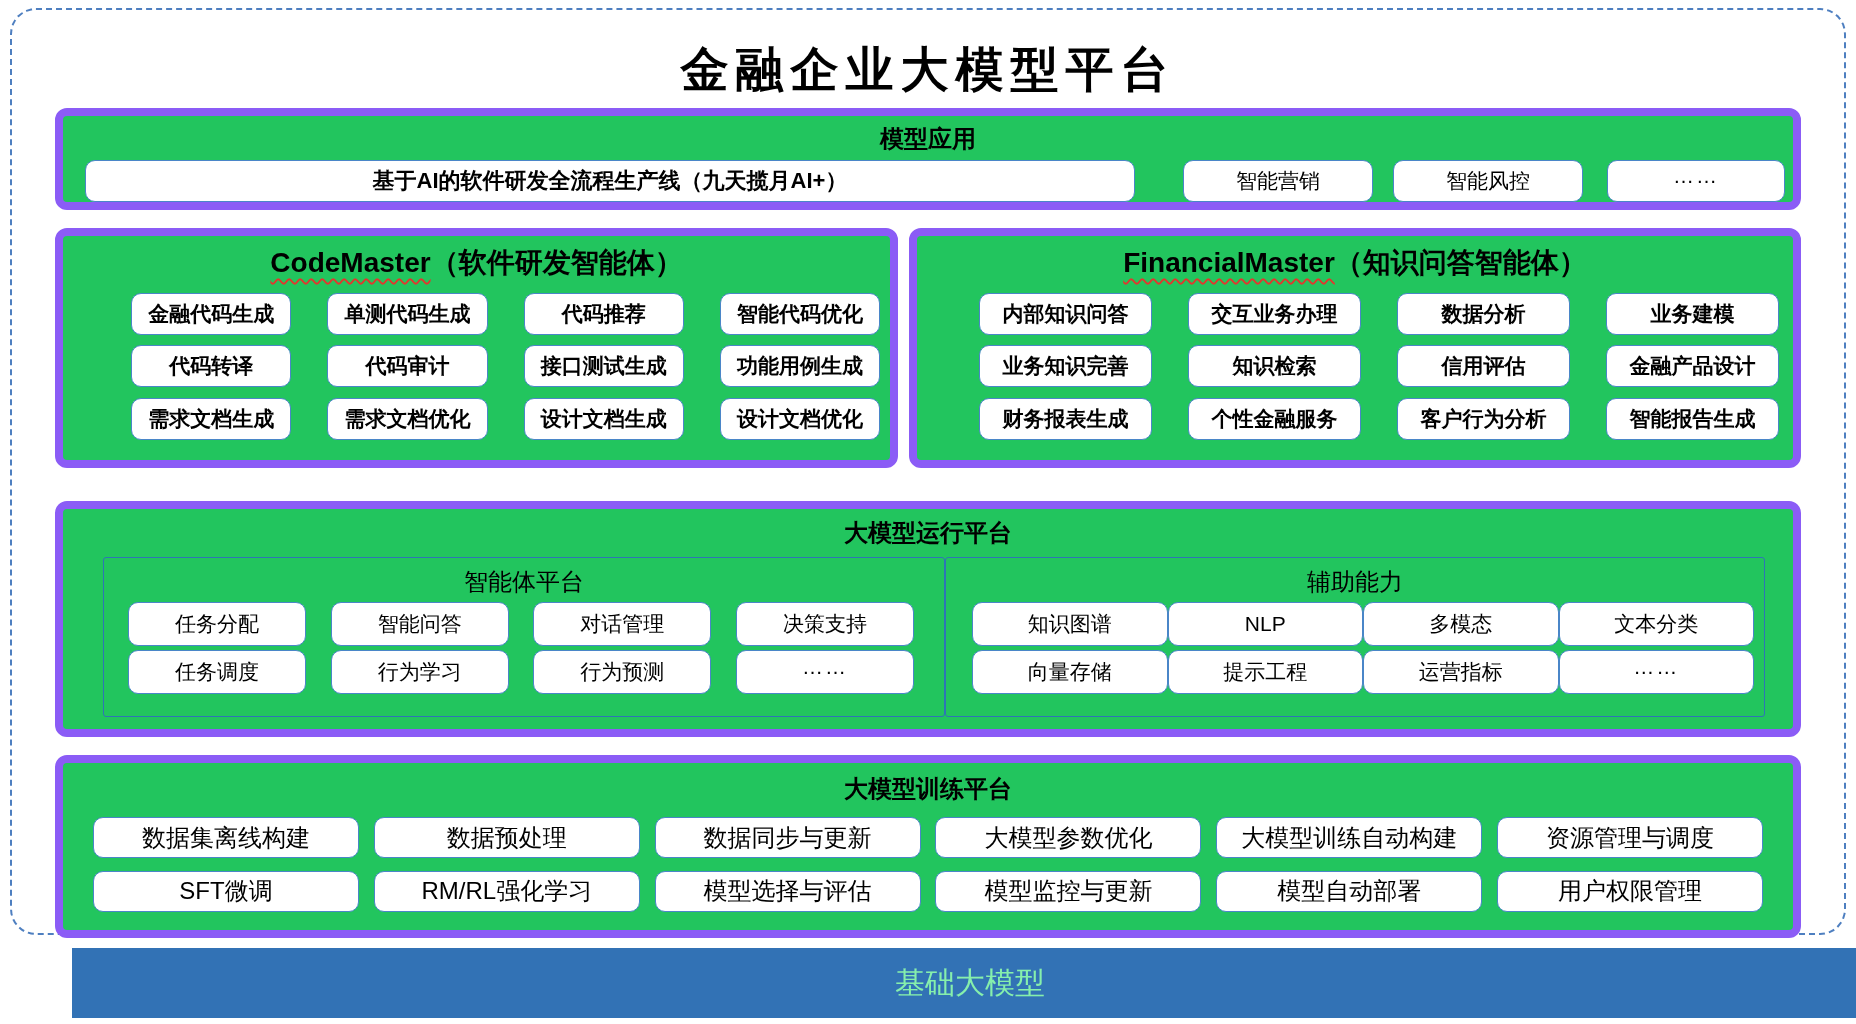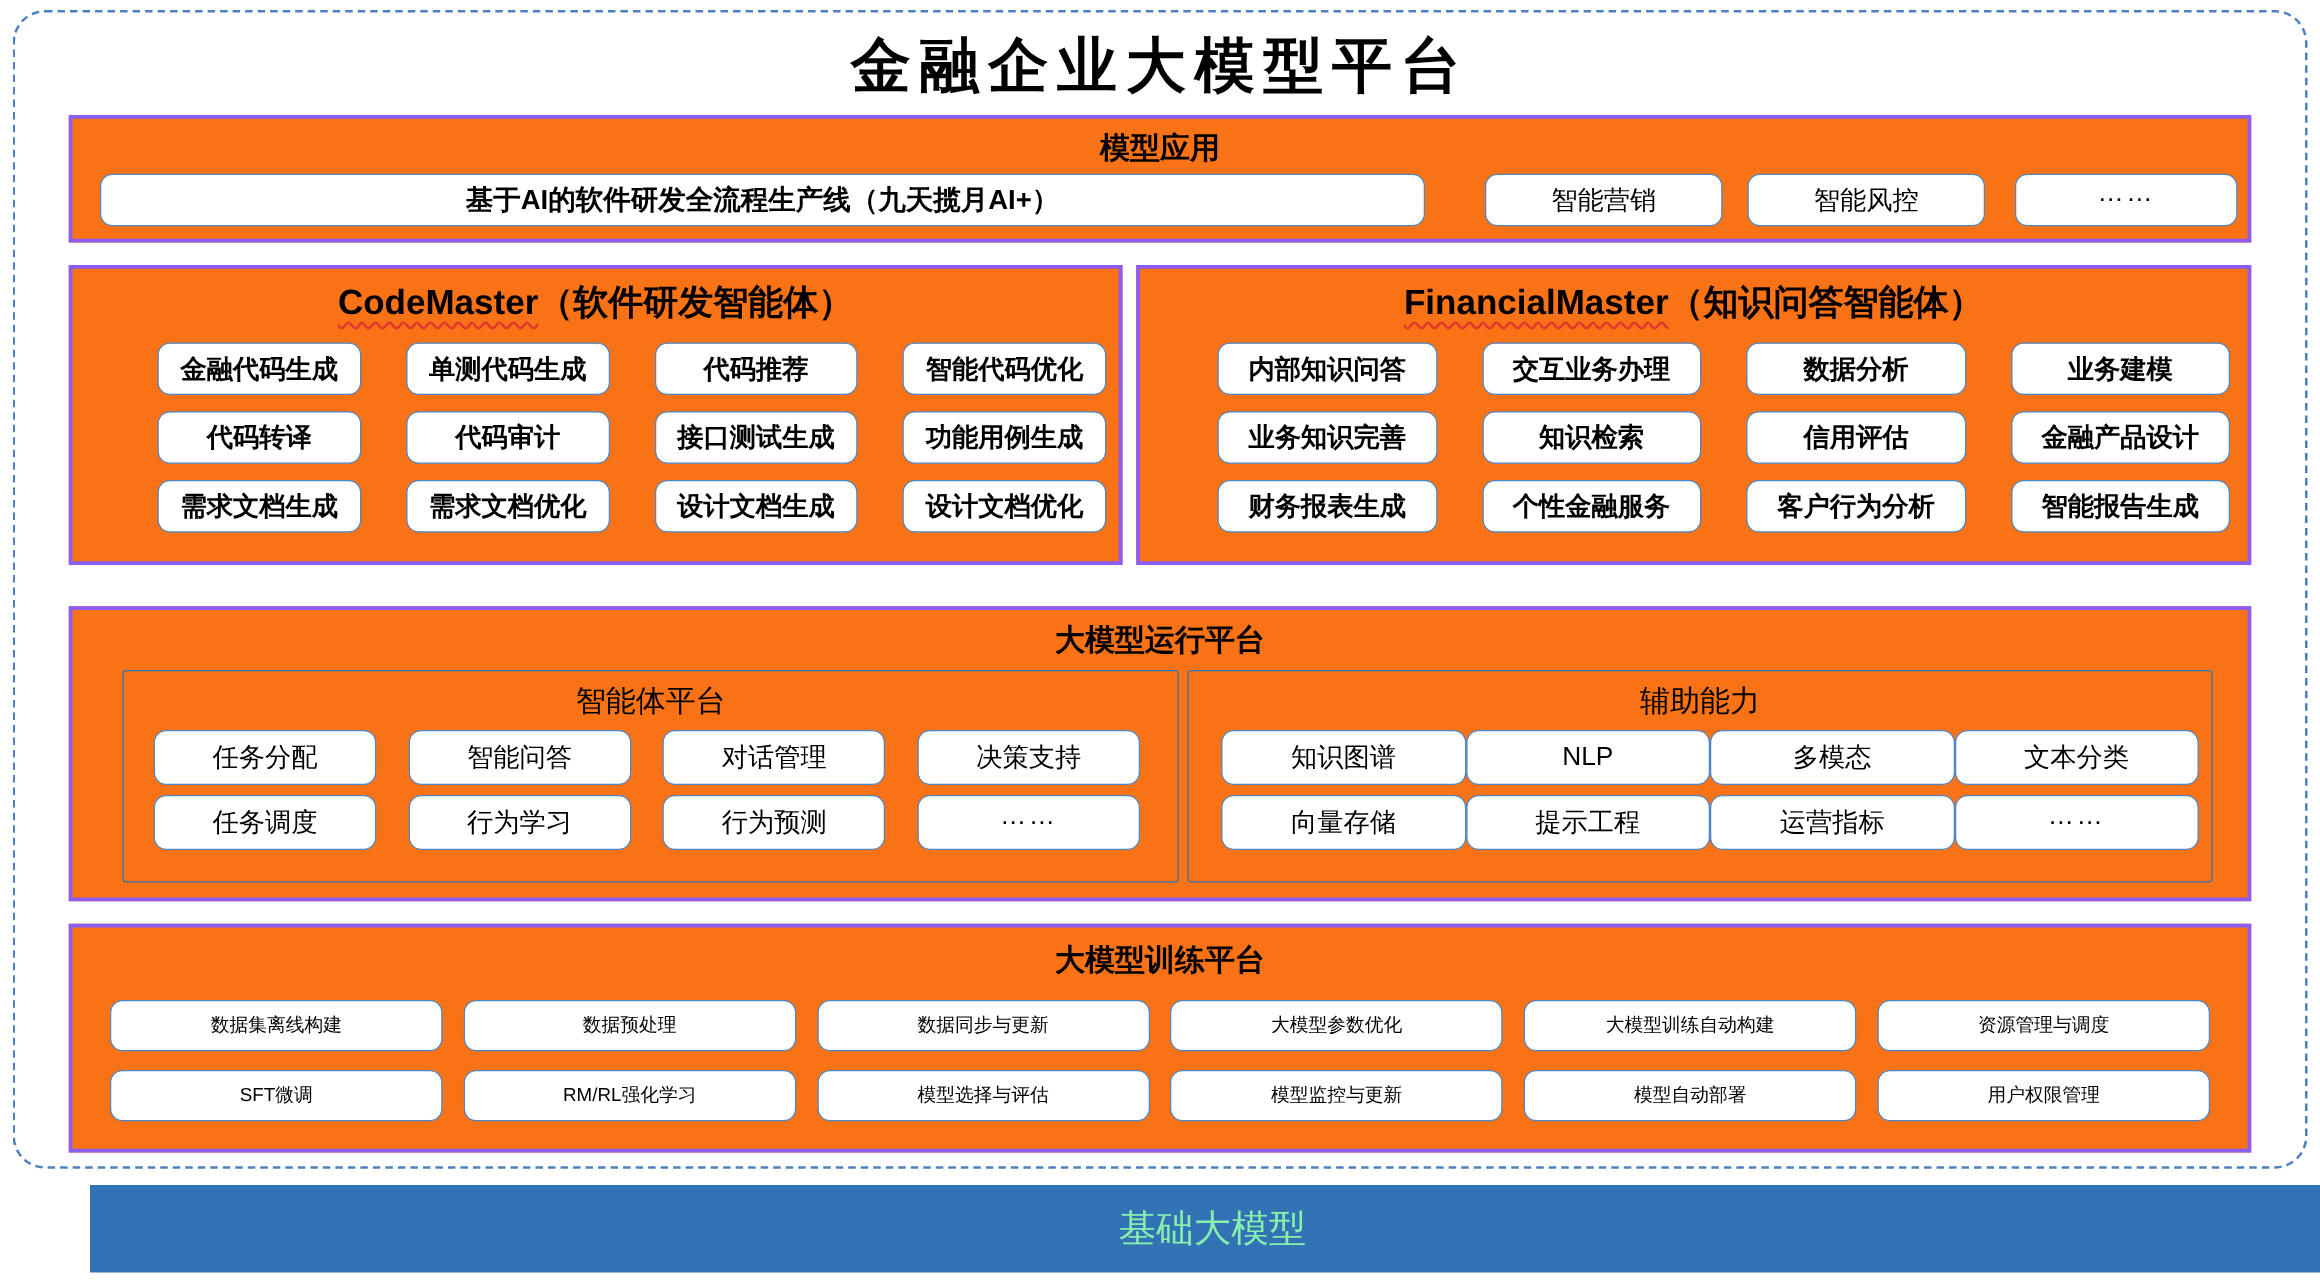--- a/index.html
+++ b/index.html
@@ -4,30 +4,30 @@
 <style>
   * { box-sizing: border-box; margin: 0; padding: 0; }
   html, body { width: 1856px; height: 1024px; background: #ffffff; overflow: hidden; }
   body { font-family: "Liberation Sans", sans-serif; color: #000; position: relative; }
 
   .outer-dashed {
     position: absolute; left: 10px; top: 8px; width: 1836px; height: 927px;
     border: 2px dashed #4E7FC0; border-radius: 26px;
   }
 
-  .content { position: absolute; left: 55px; top: 0; width: 1746px; }
+  .content { position: absolute; left: 55px; top: 16px; width: 1746px; }
 
   .title {
     margin-top: 22px; height: 62px; text-align: center;
     font-family: "DejaVu Serif", serif; font-weight: 700; font-size: 48px;
     letter-spacing: 7px; line-height: 62px;
   }
 
   .section {
-    border: 3px solid #8b5cf6; border-radius: 0; background: #f97316;
+    border: 8px solid #8b5cf6; border-radius: 12px; background: #22c55e;
   }
 
   .sec-header { text-align: center; font-weight: 700; font-size: 24px; }
   .sub-header { text-align: center; font-weight: 400; font-size: 24px; }
 
   .box {
     border: 1.5px solid #4A86C8; border-radius: 10px; background: #fff;
     display: flex; align-items: center; justify-content: center;
     font-size: 21px; white-space: nowrap;
   }
@@ -73,21 +73,21 @@
   .sub-row { display: flex; justify-content: space-between; }
   .agents-platform .sub-row { padding: 0 30px 0 24px; }
   .aux .sub-row { padding: 0 10px 0 26px; }
   .sub-row .box { width: 178px; height: 44px; }
   .aux .sub-row .box { width: 204px; }
 
   
   .training { margin-top: 18px; height: 183px; padding-top: 10px; display: flex; flex-direction: column; }
   .train-rows { flex: 1; display: flex; flex-direction: column; justify-content: space-evenly; padding-bottom: 6px; }
   .train-row { display: flex; justify-content: space-between; padding: 0 30px; }
-  .train-row .box { width: 266px; height: 41px; font-size: 15px; }
+  .train-row .box { width: 266px; height: 41px; font-size: 24px; }
 
   
   .base-bar {
     position: absolute; left: 30px; top: 948px; width: 1796px; height: 70px;
     background: #3272B5; color: #86efac; display: flex; align-items: center; justify-content: center;
     font-size: 30px;
     margin-left: 42px;
   }
 </style>
 </head>

